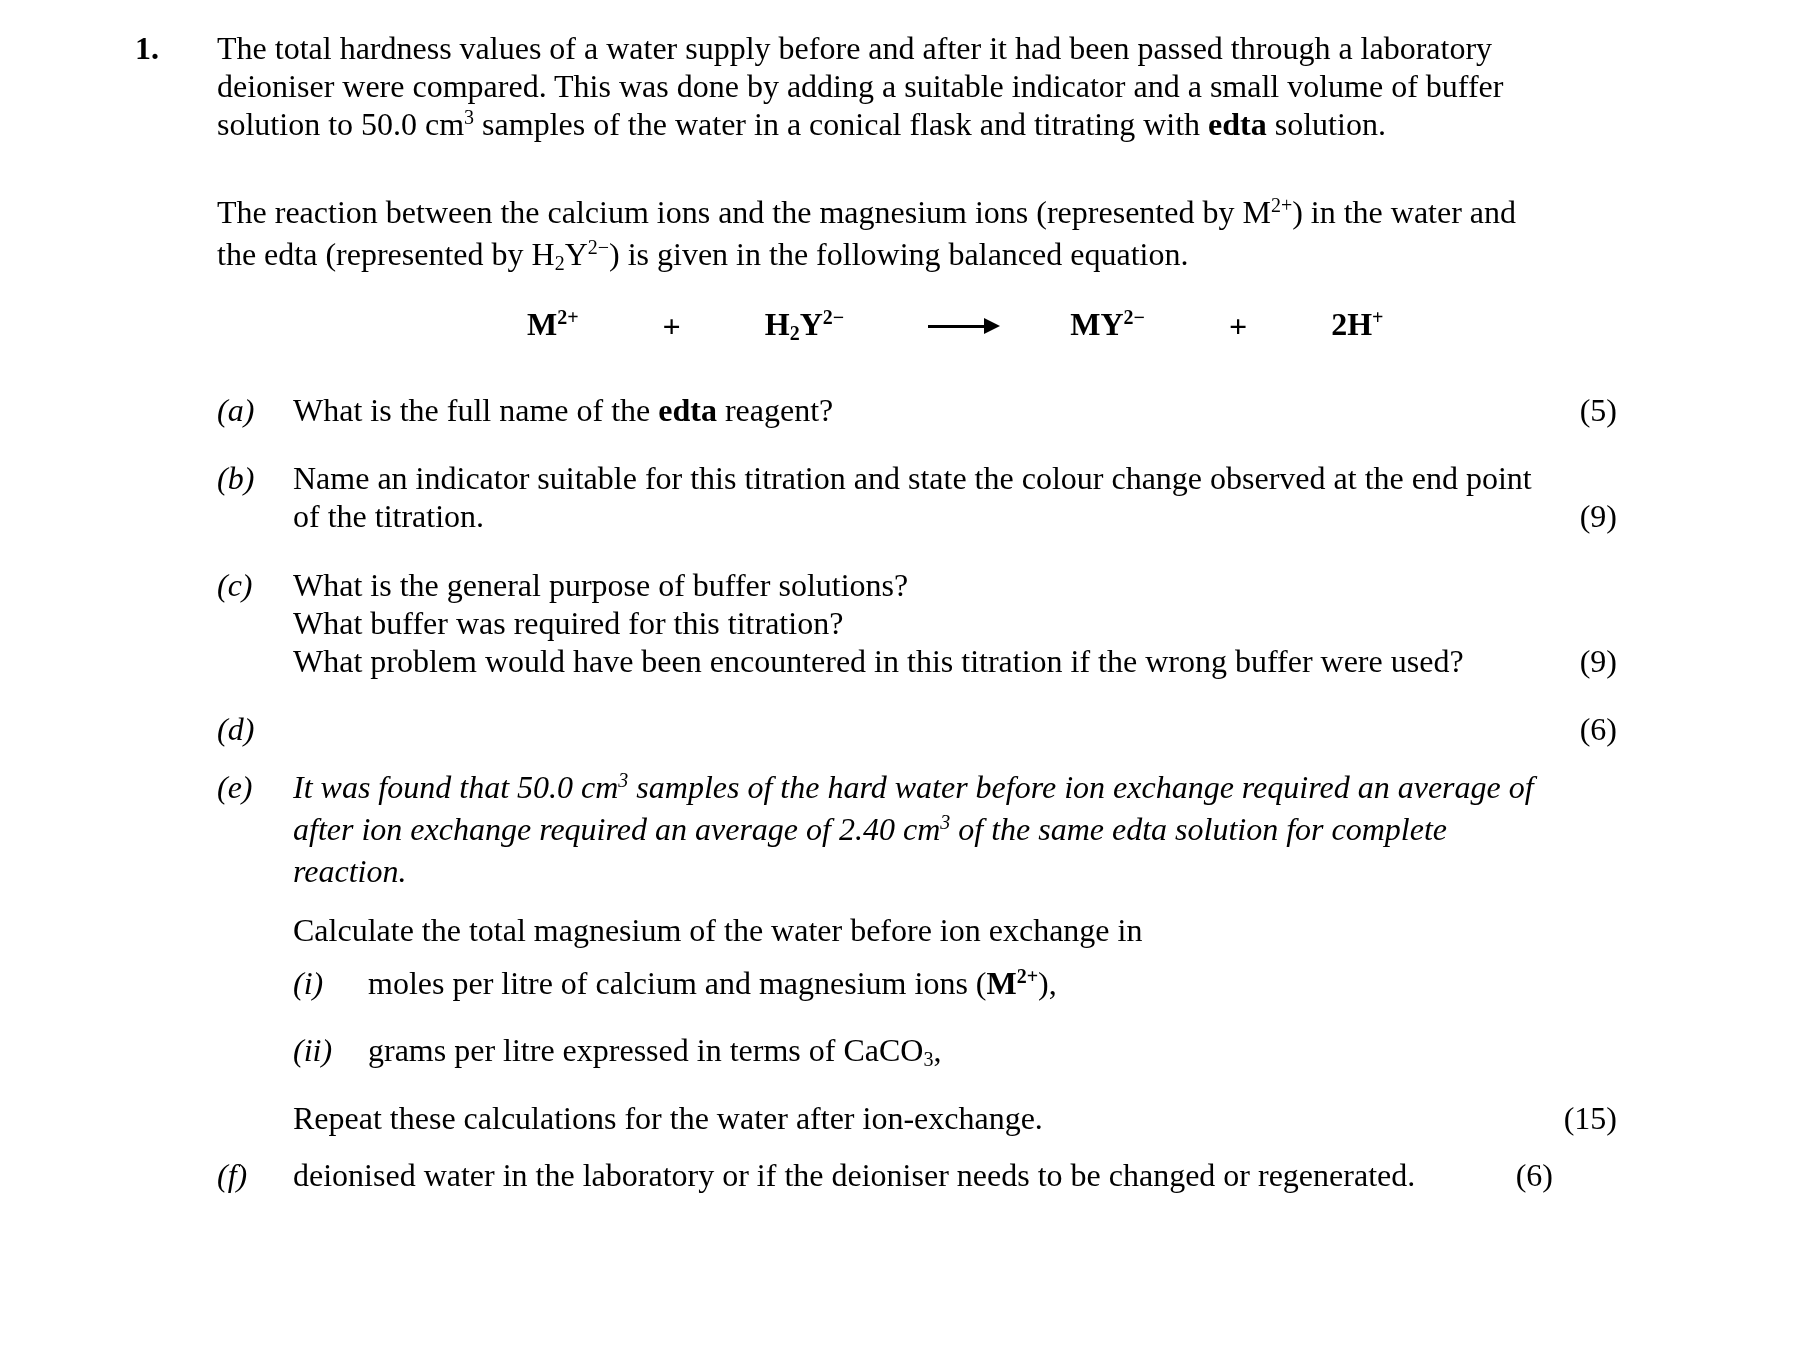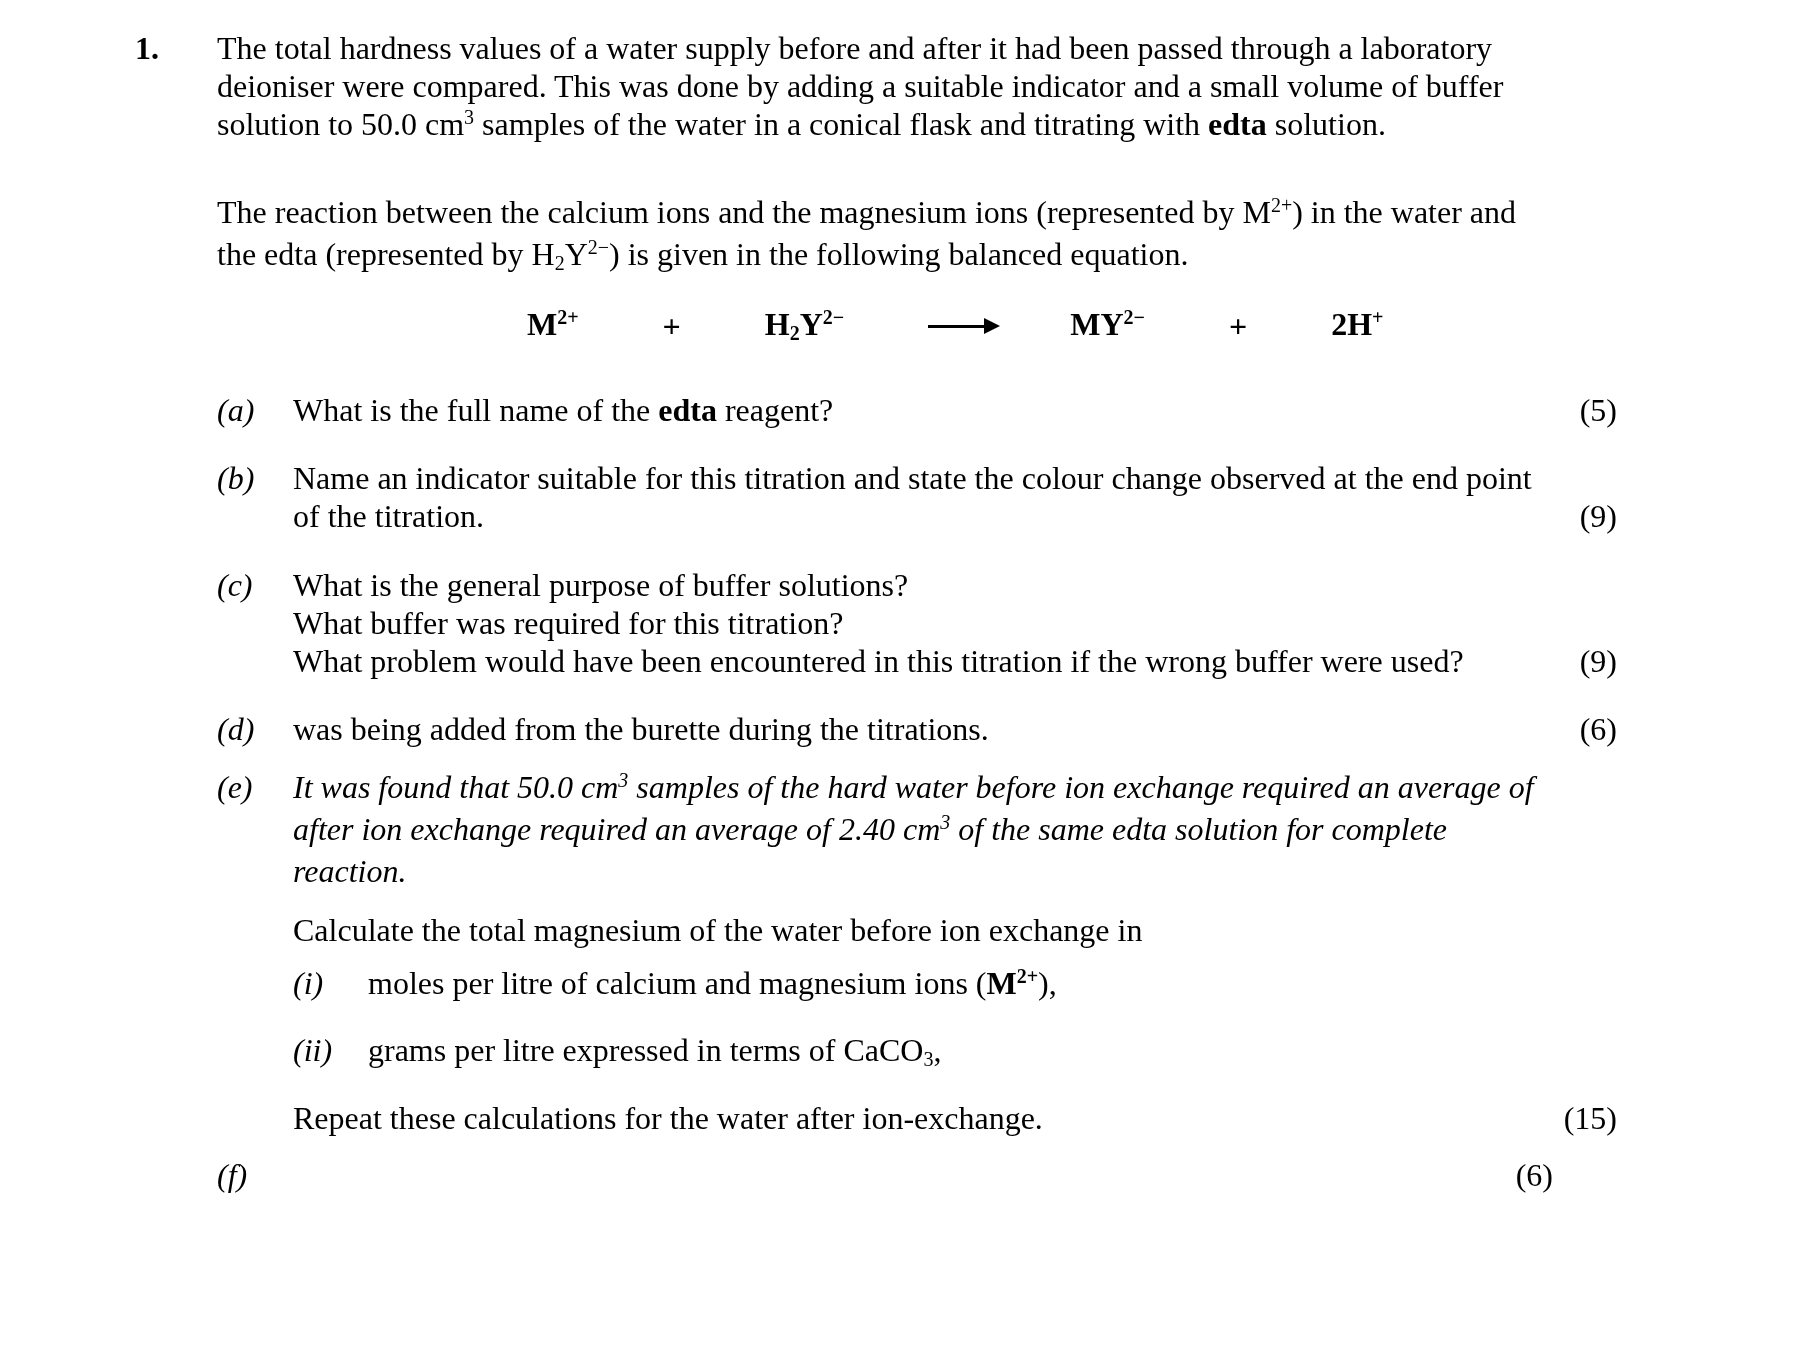--- a/index.html
+++ b/index.html
@@ -138,21 +138,20 @@
         </div>
       <div class="marks">(9)</div>
     </div>
   </div>
 
   <div class="qrow block-mb20">
     <div></div>
     <div class="part">
       <div class="part-label">(d)</div>
       <div>
-          <div class="tline"><span>was being added from the burette during the titrations.</span></div>
         </div>
       <div class="marks">(6)</div>
     </div>
   </div>
 
   <div class="qrow block-mb19">
     <div></div>
     <div class="part">
       <div class="part-label">(e)</div>
       <div>
@@ -178,18 +177,19 @@
         </div>
       </div>
     </div>
   </div>
 
   <div class="qrow">
     <div></div>
     <div class="part">
       <div class="part-label">(f)</div>
       <div>
+          <div class="tline"><span>deionised water in the laboratory or if the deioniser needs to be changed or regenerated.</span></div>
         </div>
       <div class="marks inset">(6)</div>
     </div>
   </div>
 
 </div>
 
 </body></html>

